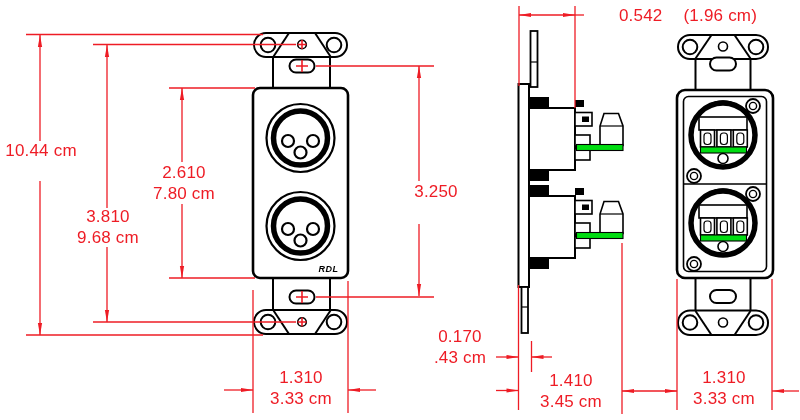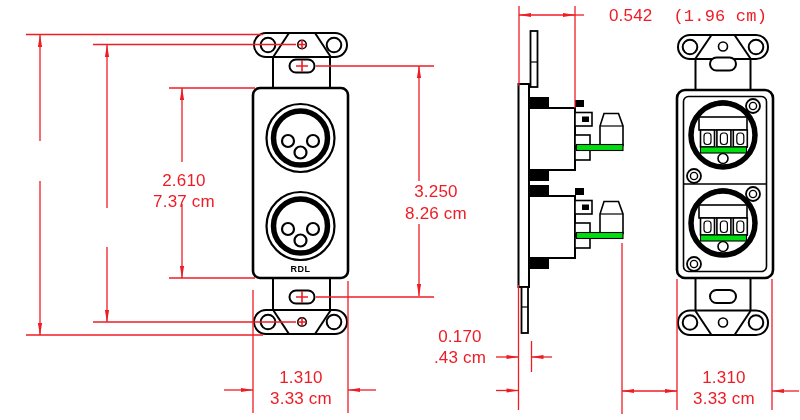--- a/index.html
+++ b/index.html
@@ -2,23 +2,23 @@
 <html><head>
 <meta charset="utf-8">
 <style>
   html,body{margin:0;padding:0;background:#fff;}
   #canvas{position:relative;width:800px;height:420px;background:#fff;overflow:hidden;
           font-family:"Liberation Sans", sans-serif;}
   #art{position:absolute;left:0;top:0;}
   .dimlabel{position:absolute;transform:translateX(-50%);text-align:center;
             color:#ee1c25;font-size:17px;line-height:21px;white-space:nowrap;letter-spacing:.2px;}
   .dimlabel.wide{line-height:22px;}
-  .single span + span{margin-left:21px;font-family:Liberation Mono, monospace;}
+  .single span + span{margin-left:21px;}
   .brand{position:absolute;transform:translateX(-50%);color:#000;font-size:9px;
-         font-weight:bold;letter-spacing:.5px;}
+         font-style:italic;font-weight:bold;letter-spacing:.5px;margin-left:28px;}
   .blk{stroke:#000;fill:none;}
   .wfill{fill:#fff;}
   .bfill{fill:#000;stroke:none;}
   .green{fill:#00dd11;stroke:#000;stroke-width:1.1;}
   .red{stroke:#ee1c25;fill:none;stroke-width:1.3;}
 </style>
 </head>
 <body>
 
 <div id="canvas">
@@ -215,36 +215,44 @@
     <g stroke-width="1.6">
       <path d="M297.5,44.5 H306.5 M302,40 V49"></path>
       <path d="M296,66 H308 M302,60 V72"></path>
       <path d="M296,297 H308 M302,291 V303"></path>
       <path d="M297.5,322 H306.5 M302,317.5 V326.5"></path>
     </g>
   </g>
 </svg>
 
 <div class="dimlabel" style="left:41px;top:140px;">
-</div>
-<div class="dimlabel" style="left:184px;top:170px;">
+  <div>10.44 cm</div>
+</div>
+<div class="dimlabel" style="left:108px;top:206px;">
+  <div>3.810</div>
+  <div>9.68 cm</div>
+</div>
+<div class="dimlabel" style="left:184px;top:162px;">
   <div>2.610</div>
-  <div>7.37 cm</div>
+  <div>7.80 cm</div>
 </div>
 <div class="dimlabel wide" style="left:436px;top:181px;">
   <div>3.250</div>
-  <div>8.26 cm</div>
 </div>
 <div class="dimlabel single" style="left:688px;top:5px;">
   <span>0.542</span><span>(1.96 cm)</span>
 </div>
 <div class="dimlabel" style="left:460px;top:326px;">
   <div>0.170</div>
   <div>.43 cm</div>
 </div>
+<div class="dimlabel" style="left:571px;top:370px;">
+  <div>1.410</div>
+  <div>3.45 cm</div>
+</div>
 <div class="dimlabel" style="left:301px;top:367px;">
   <div>1.310</div>
   <div>3.33 cm</div>
 </div>
 <div class="dimlabel" style="left:724px;top:367px;">
   <div>1.310</div>
   <div>3.33 cm</div>
 </div>
 
 <div class="brand" style="left:300.5px;top:264px;">RDL</div>

